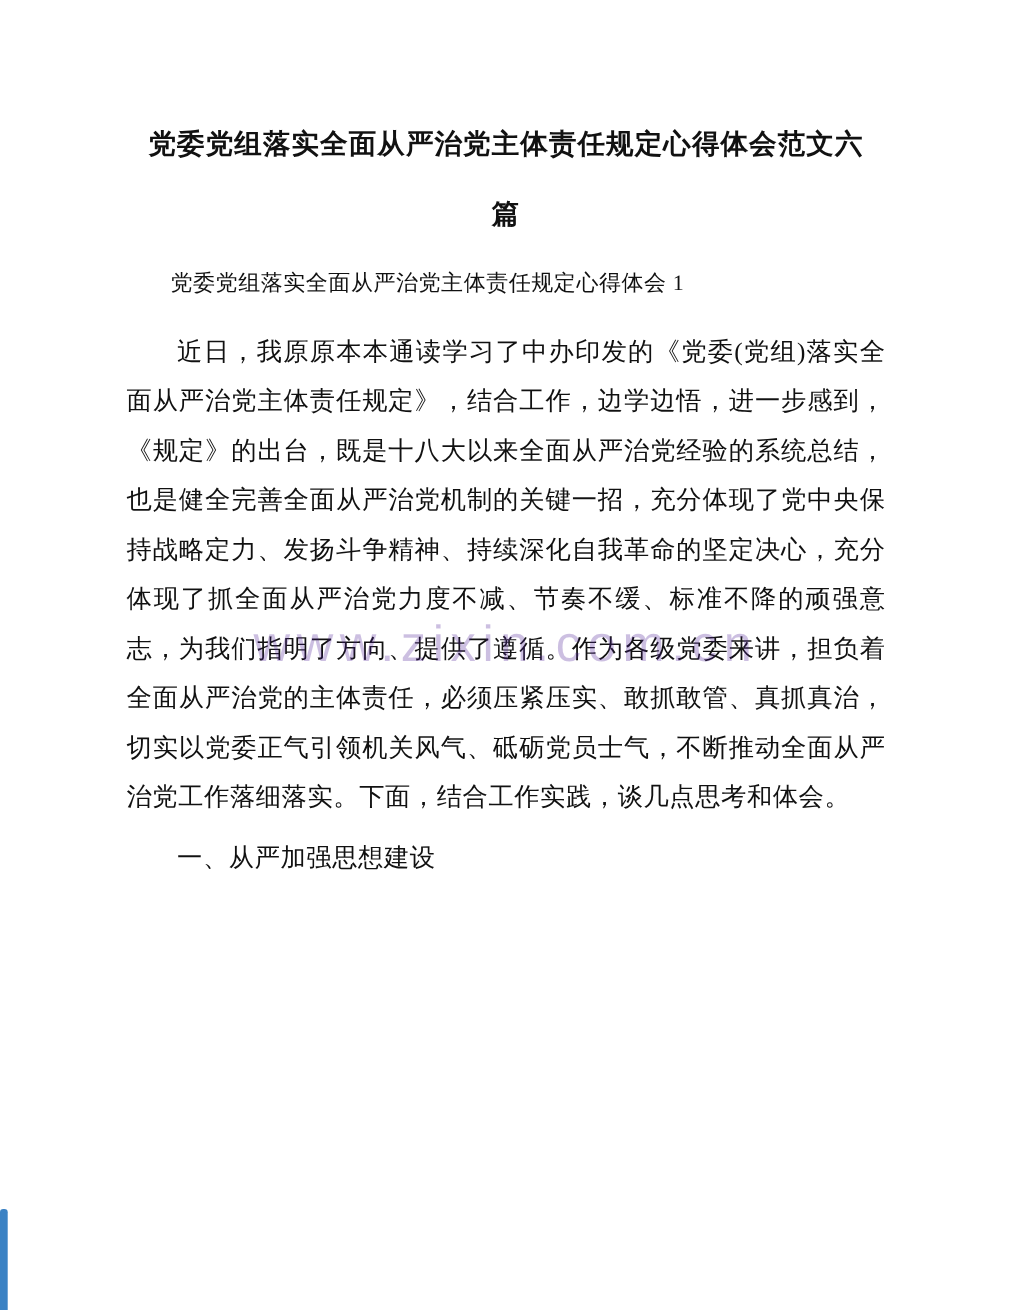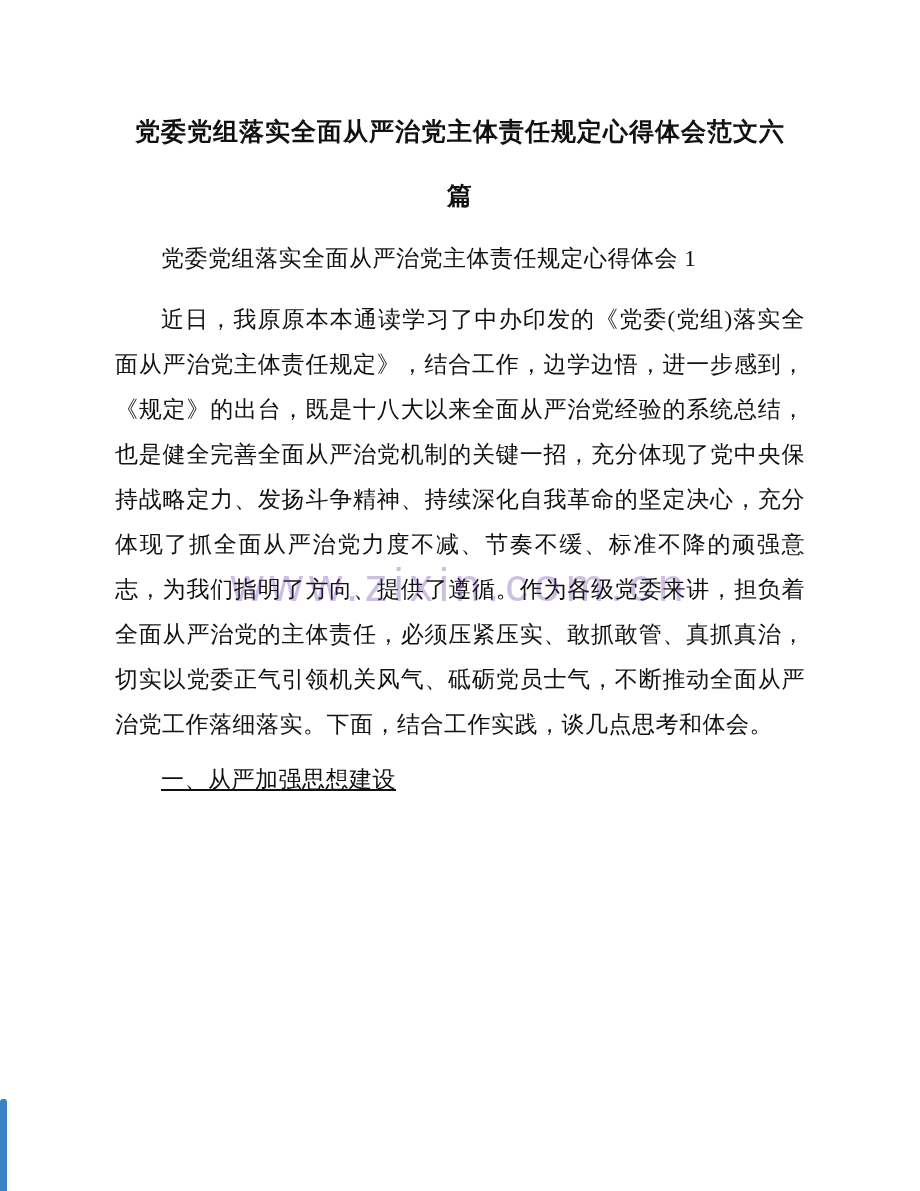--- a/index.html
+++ b/index.html
@@ -28,42 +28,41 @@
   }
   .doc-title {
     font-size: 25px;
     font-weight: 700;
     text-align: center;
     line-height: 64px;
     letter-spacing: 1px;
   }
   .doc-subtitle {
     margin-top: 8px;
-    font-size: 23px;
+    font-size: 20px;
     line-height: 45px;
     text-indent: 2em;
     letter-spacing: 0.5px;
   }
   .para {
     margin: 0;
     margin-top: 16px;
     font-size: 23px;
     line-height: 45px;
     text-indent: 2em;
     text-align: justify;
     text-justify: inter-character;
     letter-spacing: 0.5px;
   }
   .section-heading {
     margin-top: 10px;
     font-size: 23px;
     line-height: 45px;
     text-indent: 2em;
     letter-spacing: 0.5px;
-    text-decoration: underline;
   }
   .watermark {
     position: absolute;
     left: 0;
     right: 0;
     top: 558px;
     text-align: center;
     font-size: 46px;
     letter-spacing: 6px;
     color: #4c1d95;

